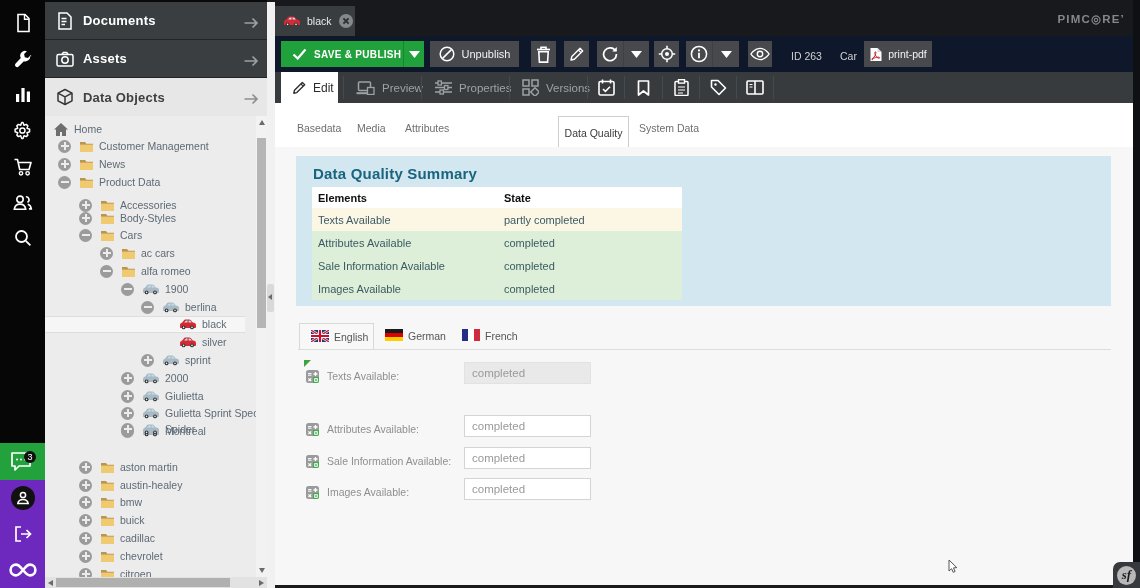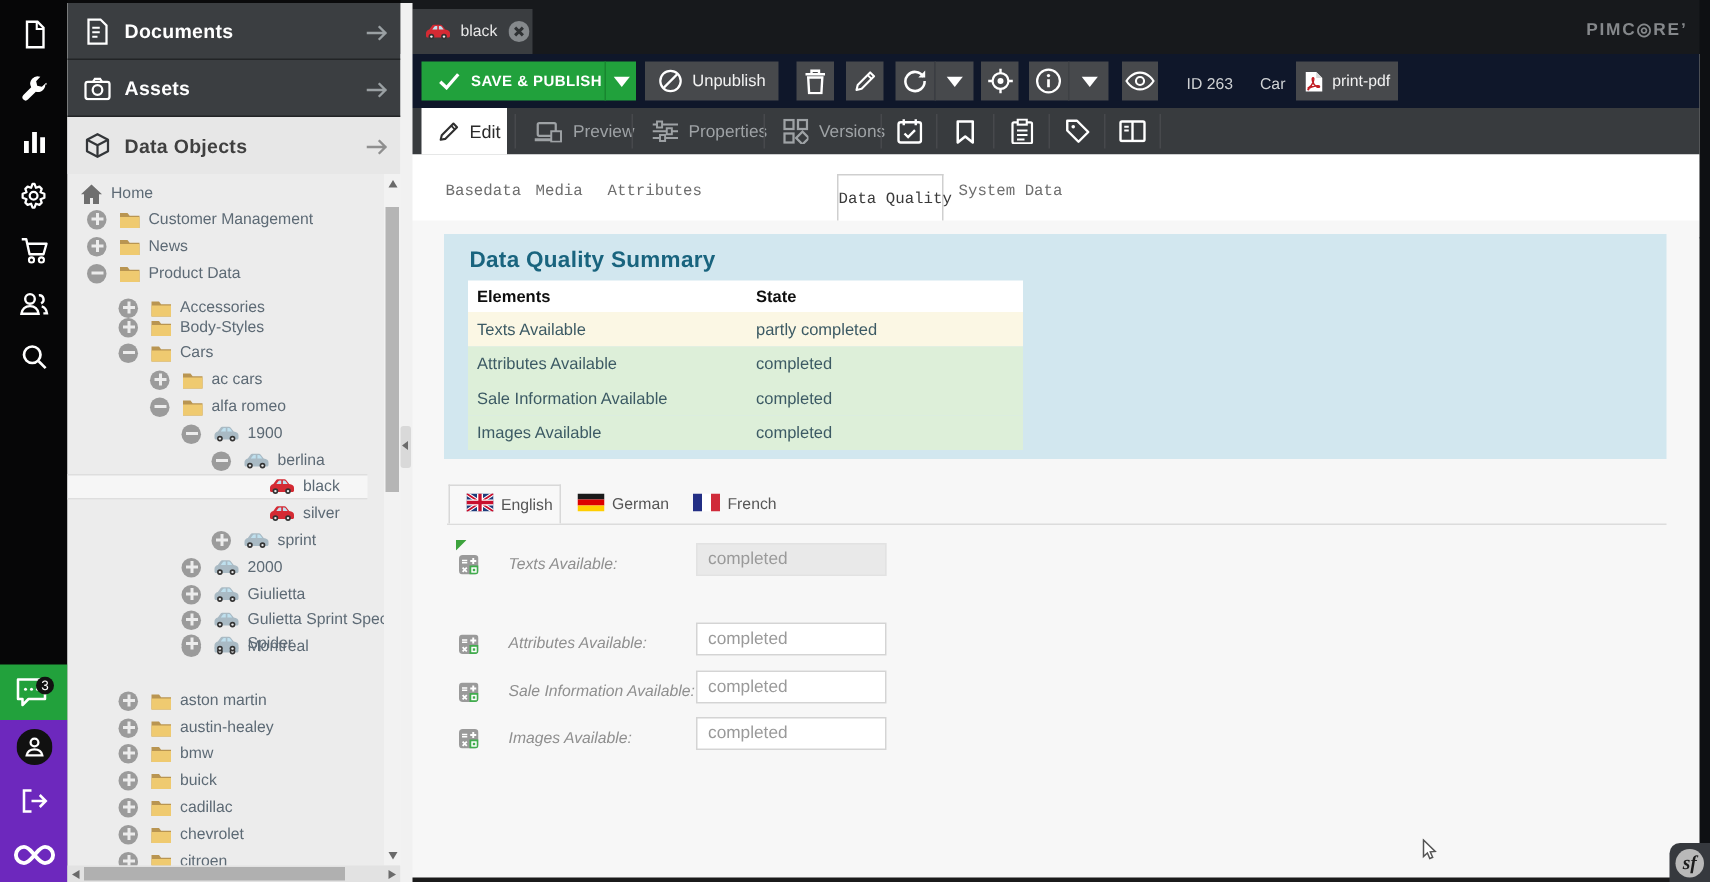--- a/index.html
+++ b/index.html
@@ -32,38 +32,38 @@
 #topline{left:0;top:0;width:1140px;height:2px;background:#0a0a0b;}
 #blacktab{left:275px;top:6px;width:80px;height:30px;background:#3a3d40;display:flex;align-items:center;}
 #pimcore-logo{right:15px;top:12px;color:#85888b;font-size:11.5px;font-weight:bold;letter-spacing:1.2px;}
 #toolbar{left:273px;top:36px;width:860px;height:36px;background:#0f172a;}
 .tbtn{position:absolute;top:5px;height:26px;background:#47494c;display:flex;align-items:center;justify-content:center;}
 #savebtn{position:absolute;left:8px;top:5px;width:143px;height:26px;background:#21a13c;display:flex;align-items:center;}
 #tabrow{left:273px;top:72px;width:860px;height:31px;background:#383b3e;}
 .mtab{position:absolute;top:0;height:31px;display:flex;align-items:center;color:#9ea2a5;font-size:11.5px;white-space:nowrap;}
 .msep{position:absolute;top:4px;width:1px;height:23px;background:#47494c;}
 #edittab{position:absolute;left:8px;top:0;width:57px;height:31px;background:#fff;color:#2b2b2b;font-size:12px;display:flex;align-items:center;}
-#subtabs{left:273px;top:103px;width:860px;height:56px;background:#fff;border-bottom:1px solid #0f172a;font-family:Liberation Mono, monospace;}
+#subtabs{left:273px;top:103px;width:860px;height:56px;background:#fff;border-bottom:1px solid #0f172a;}
 .stab{position:absolute;top:0;height:43px;line-height:50px;color:#6e6e6e;font-size:10.5px;white-space:nowrap;}
 #dqtab{position:absolute;left:285px;top:13px;width:71px;height:31px;background:#fff;border:1px solid #cfcfcf;border-bottom:none;text-align:center;line-height:32px;color:#3a3a3a;font-size:10.5px;white-space:nowrap;z-index:2;}
 #bodyarea{left:273px;top:147px;width:860px;height:441px;background:#f7f7f7;}
 #bluepanel{position:absolute;left:23px;top:9px;width:815px;height:150px;background:#d2e7ef;}
 #bluepanel h3{color:#19647e;font-size:15px;margin:9px 0 0 17px;letter-spacing:.2px;}
 #dqtable{position:absolute;left:16px;top:31px;width:370px;border-collapse:collapse;font-size:11px;color:#3c5a64;}
 #dqtable td{padding:0 0 0 6px;height:23px;font-weight:normal;}
 #dqtable tr.hdr td{background:#fff;font-weight:bold;color:#0e0e0e;height:21px;}
 #dqtable td.c1{width:186px;}#dqtable td.c2{width:184px;}
 .rowy td{background:#fbf7e4;}
 .rowg td{background:#ddefd9;}
 #langline{position:absolute;left:25px;top:202px;width:813px;height:1px;background:#dcdcdc;}
 .ltab{position:absolute;top:176px;height:26px;display:flex;align-items:center;font-size:10.5px;color:#555;}
 #ltab-en{left:26px;width:75px;background:#f8f8f8;border:1px solid #d8d8d8;border-bottom:none;z-index:2;}
 .flag{display:inline-block;margin:0 5px 0 0;}
 .frow{position:absolute;display:flex;align-items:center;height:22px;}
-.flabel{color:#8f8f8f;font-size:10.5px;margin-left:20px;white-space:nowrap;font-style:italic;}
+.flabel{color:#8f8f8f;font-size:10.5px;margin-left:8px;white-space:nowrap;}
 .finput{position:absolute;left:191px;width:127px;height:22px;background:#fff;border:1px solid #d4d4d4;color:#9a9a9a;font-size:11.5px;line-height:20px;padding-left:7px;}
 .finput.dis{background:#e9e9e9;border:1px solid #e2e2e2;}
 #rightstrip{left:1133px;top:0;width:7px;height:588px;background:#0e1013;}
 #sfbadge{left:1113px;top:562px;width:27px;height:26px;background:#36393e;border-radius:7px 0 0 0;z-index:4;}
 #sfbadge .circ{position:absolute;left:4px;top:4px;width:19px;height:19px;border-radius:50%;background:#b9b9b9;color:#1c1c1c;font-family:"Liberation Serif",serif;font-style:italic;font-weight:bold;font-size:13px;text-align:center;line-height:18px;}
 </style></head><body>
 <div id="root">
 <div class="abs" id="topline"></div>
 <div class="abs" id="sidebar">
 <div class="sideicon" style="top:5px">

